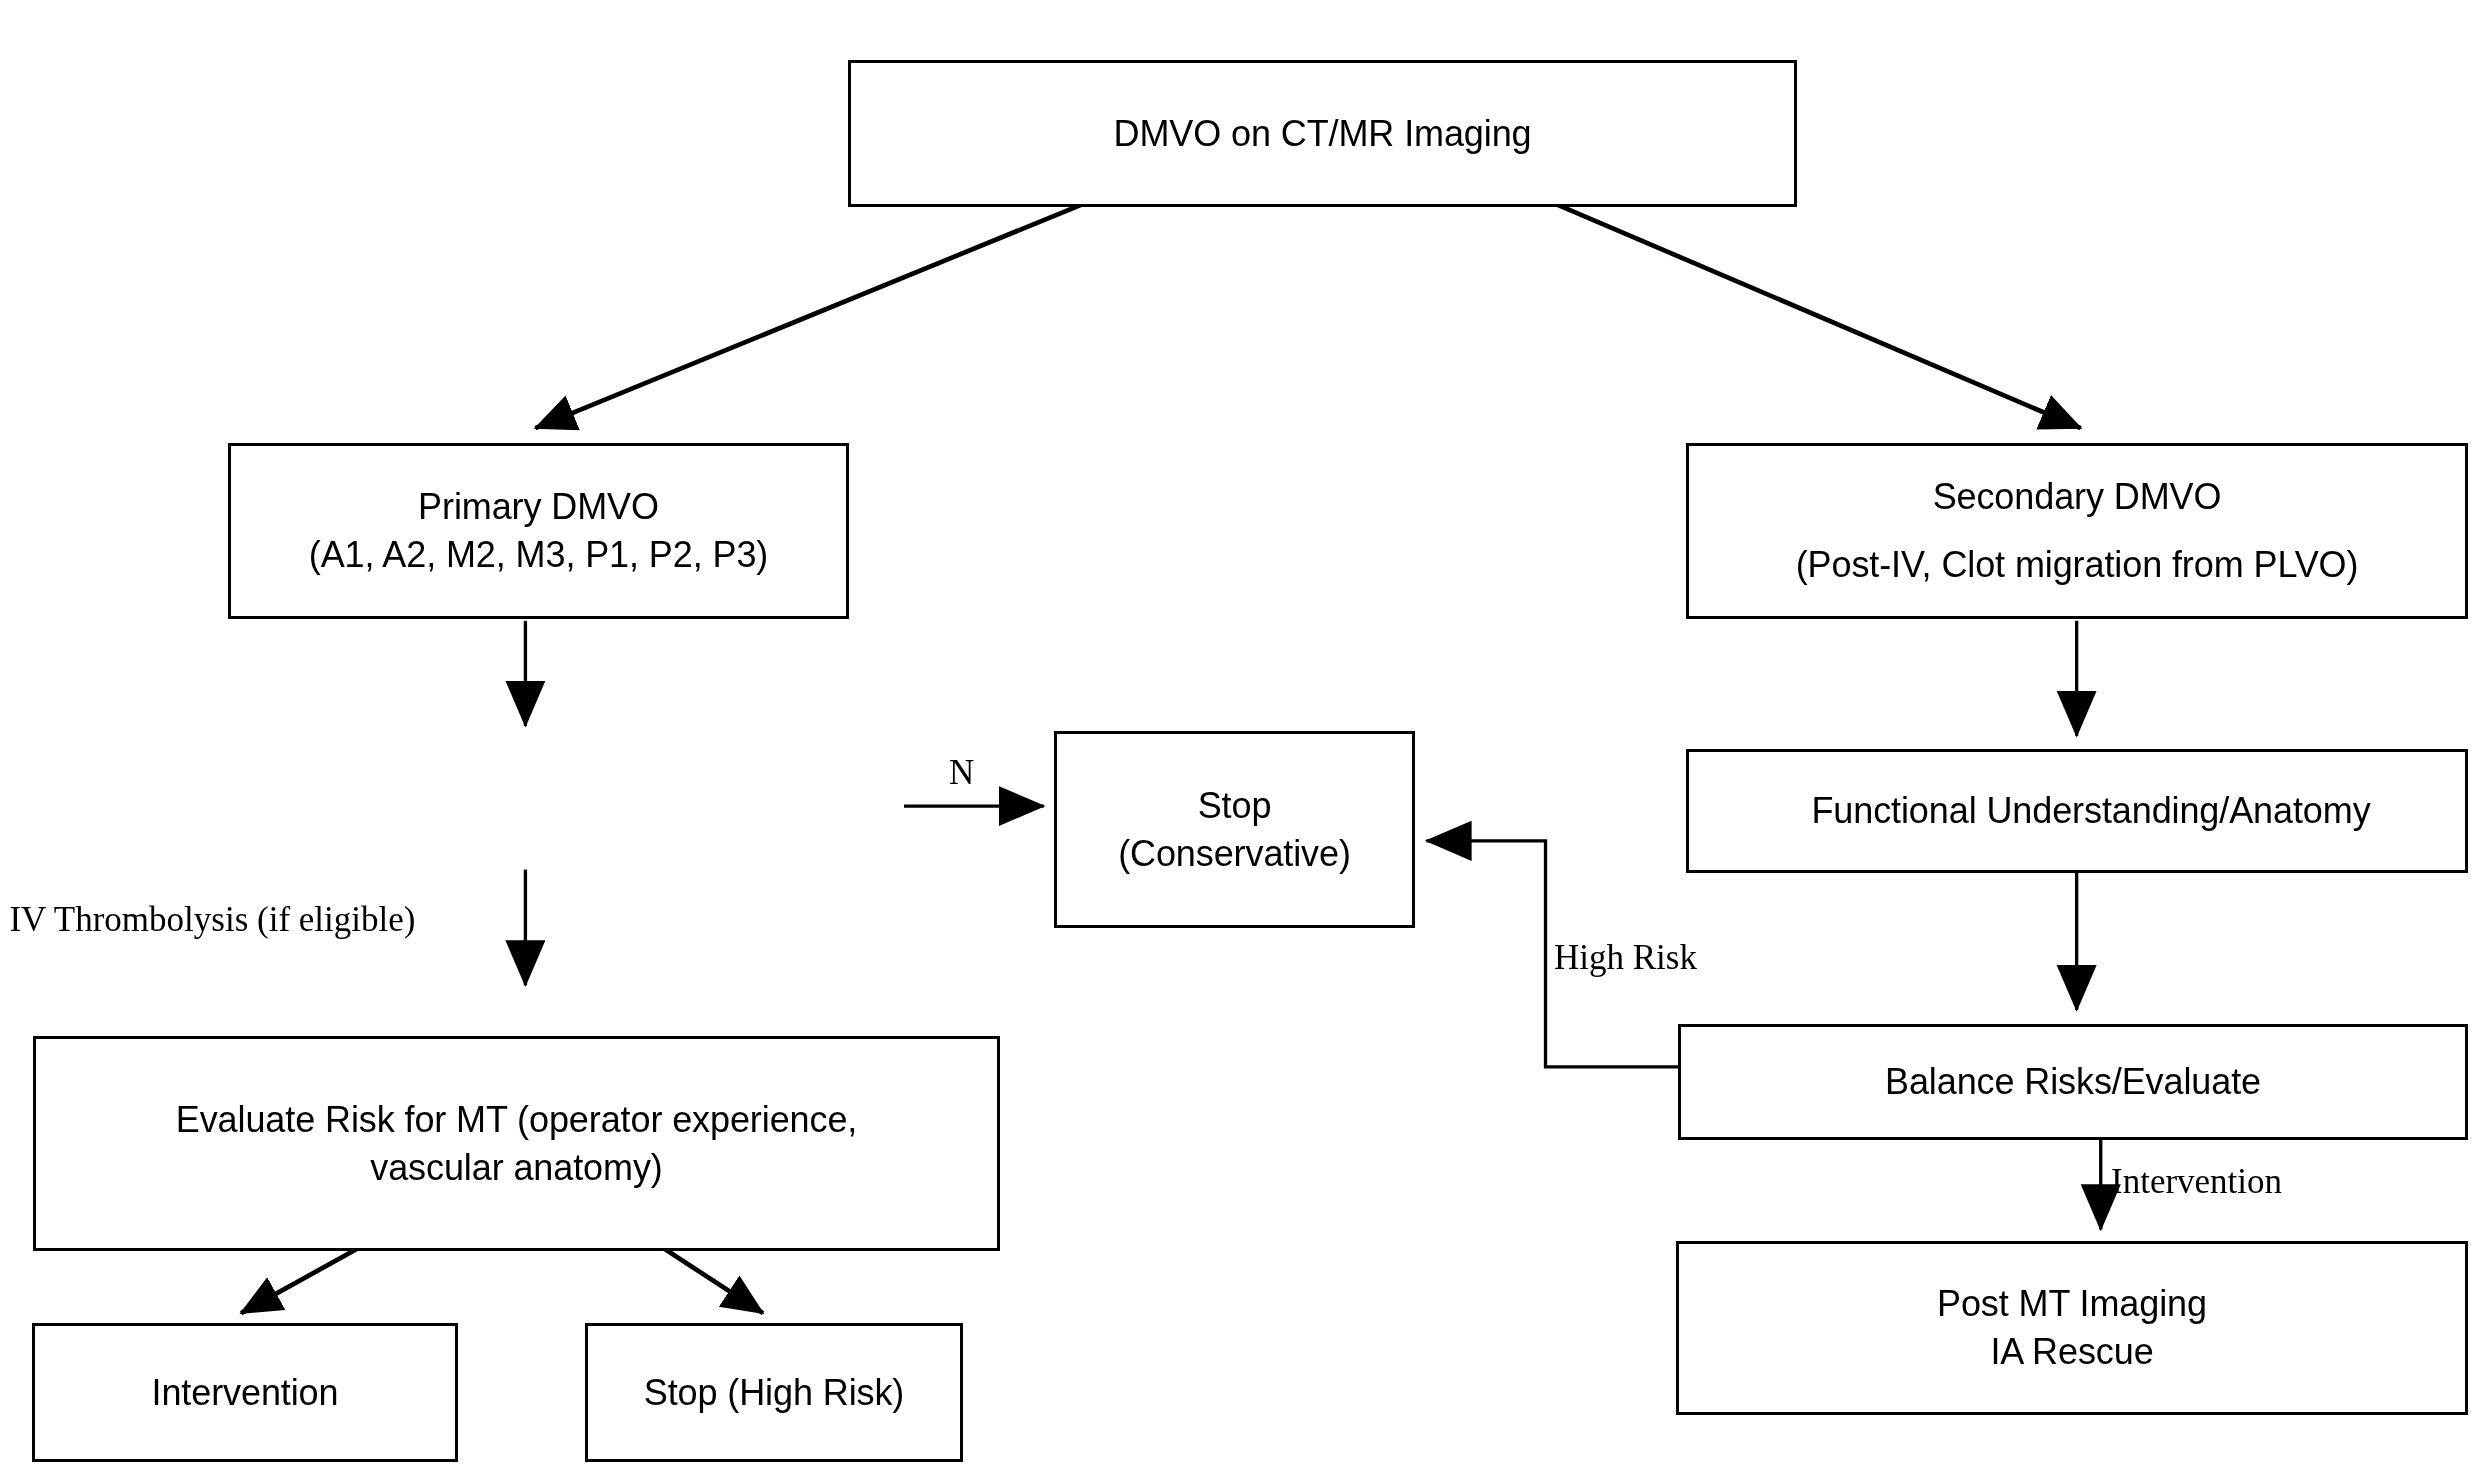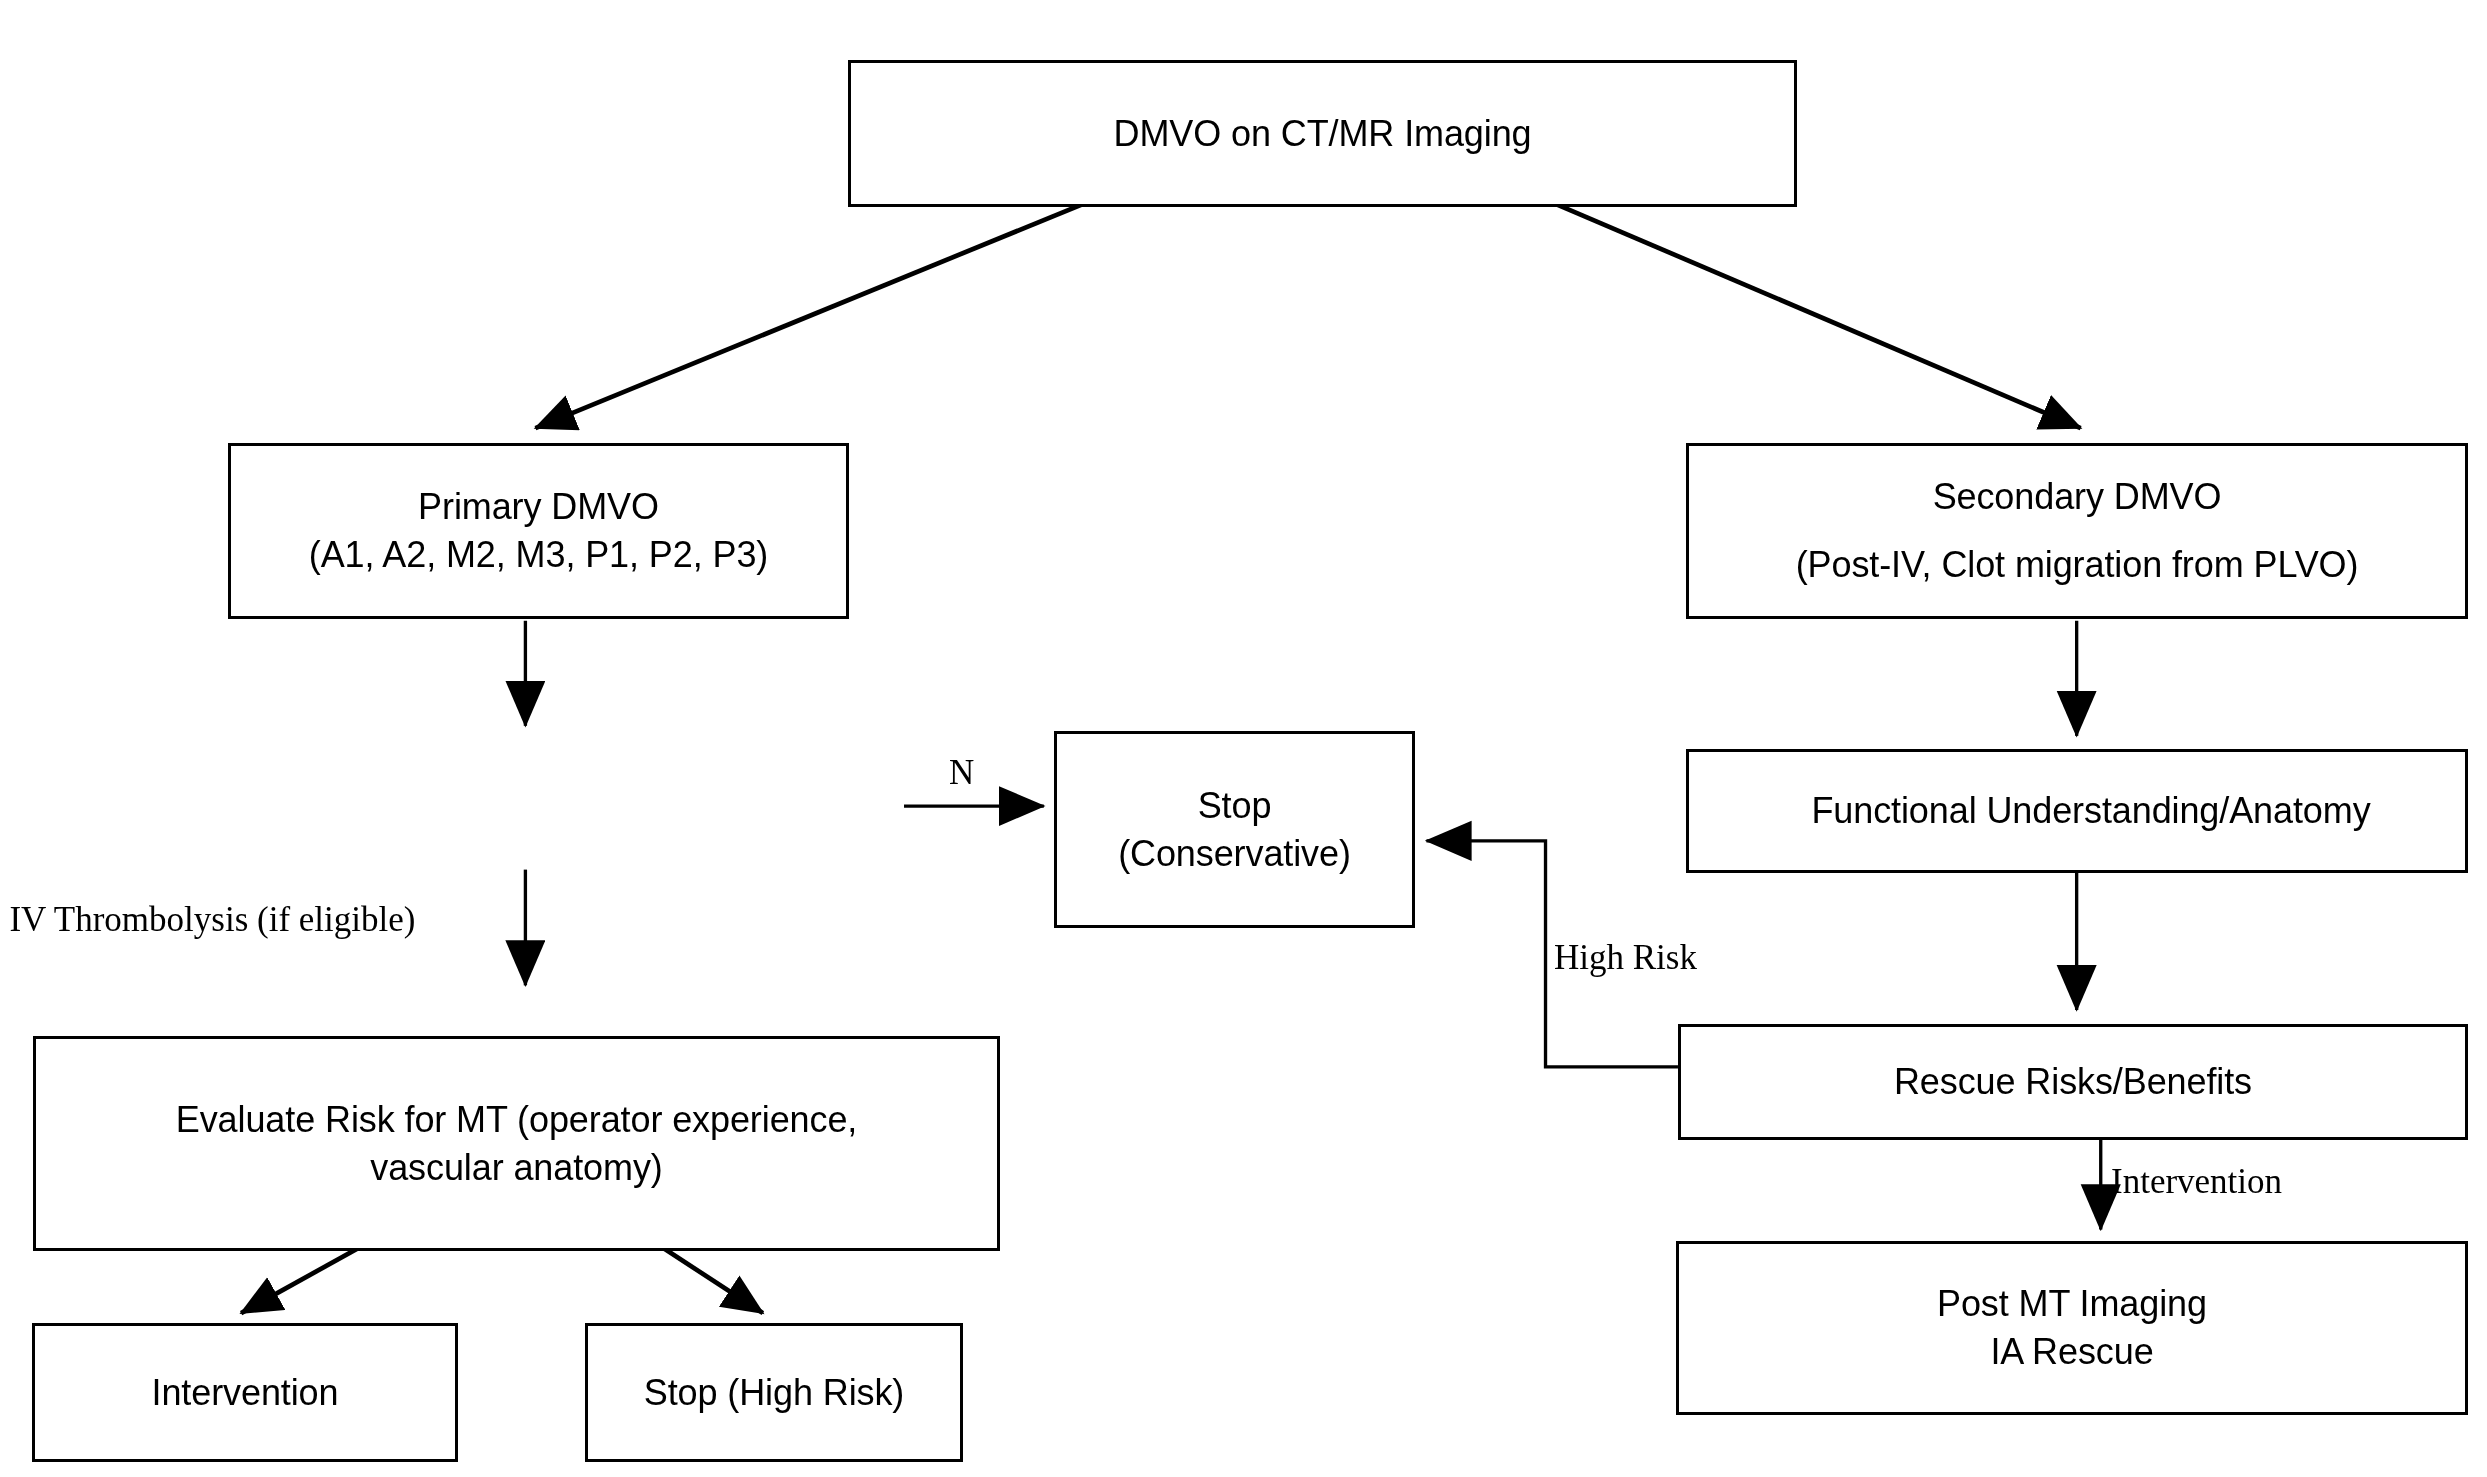--- a/index.html
+++ b/index.html
@@ -142,21 +142,21 @@
   <div class="node" style="left:1686px; top:749px; width:782px; height:124px;padding-left:28px;">
     <span class="line">Functional Understanding/Anatomy</span>
   </div>
 
   <div class="node" style="left:33px; top:1036px; width:967px; height:215px;text-align:center;">
     <span class="line">Evaluate Risk for MT (operator experience,</span>
     <span class="line">vascular anatomy)</span>
   </div>
 
   <div class="node" style="left:1678px; top:1024px; width:790px; height:116px;">
-    <span class="line">Rescue Risks/Benefits</span>
+    <span class="line">Balance Risks/Evaluate</span>
   </div>
 
   <div class="node" style="left:32px; top:1323px; width:426px; height:139px;">
     <span class="line">Intervention</span>
   </div>
 
   <div class="node" style="left:585px; top:1323px; width:378px; height:139px;">
     <span class="line">Stop (High Risk)</span>
   </div>
 

